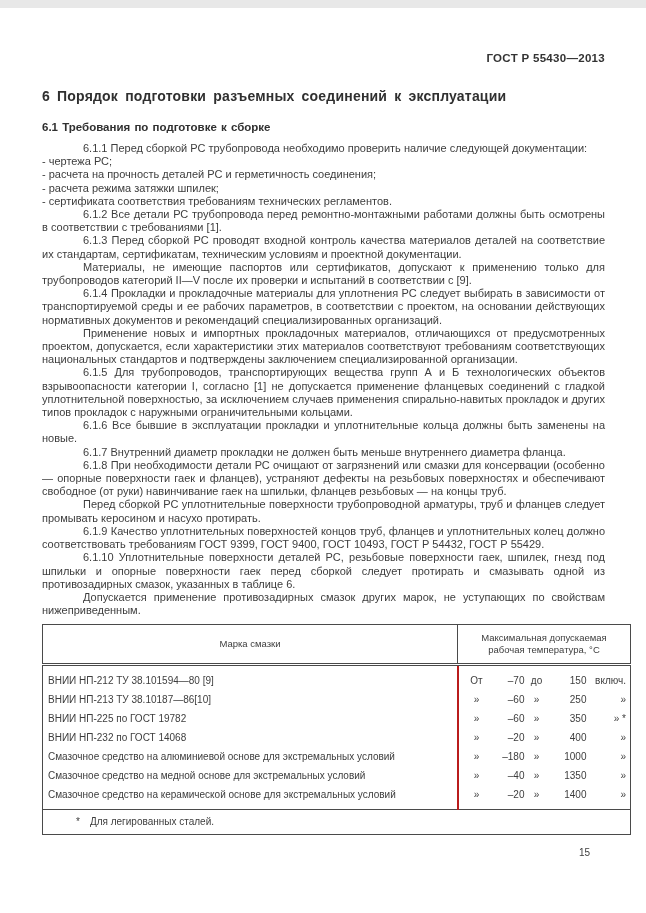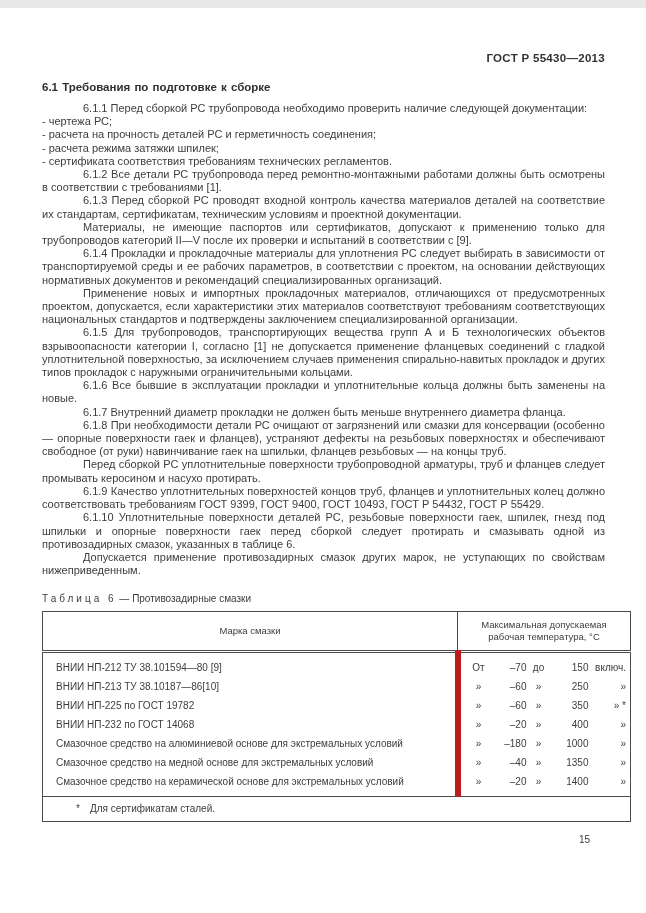--- a/index.html
+++ b/index.html
@@ -90,22 +90,22 @@
   }
   table.gost-table th.col-mark { width: 394px; }
   table.gost-table th.col-temp { width: 152px; }
   table.gost-table tbody td {
     font-size: 10px;
     line-height: 19px;
     vertical-align: middle;
   }
   table.gost-table tbody td.mark {
     border-left: 1px solid #4a4a4a;
-    border-right: 6px solid #b91c1c;
-    padding-left: 13px;
+    border-right: 2px solid #b91c1c;
+    padding-left: 5px;
   }
   table.gost-table tbody td.temp {
     border-right: 1px solid #4a4a4a;
     padding: 0 4px 0 6px;
   }
   table.gost-table tbody tr.first td { padding-top: 5px; }
   table.gost-table tbody tr.last td { padding-bottom: 5px; }
   .temp-grid {
     display: grid;
     grid-template-columns: 24px 36px 24px 38px auto;
@@ -135,20 +135,21 @@
 </style>
 </head>
 <body>
 
 <div class="page">
 
   <div class="doc-header">
     <span>ГОСТ Р 55430—2013</span>
   </div>
 
+  <h1 class="section-title">6 Порядок подготовки разъемных соединений к эксплуатации</h1>
 
   <h2 class="subsection-title">6.1 Требования по подготовке к сборке</h2>
 
   <div class="body-text">
     <p class="ind">6.1.1 Перед сборкой РС трубопровода необходимо проверить наличие следующей документации:</p>
     <p class="flush">- чертежа РС;</p>
     <p class="flush">- расчета на прочность деталей РС и герметичность соединения;</p>
     <p class="flush">- расчета режима затяжки шпилек;</p>
     <p class="flush">- сертификата соответствия требованиям технических регламентов.</p>
     <p class="ind">6.1.2 Все детали РС трубопровода перед ремонтно-монтажными работами должны быть осмотрены в соответствии с требованиями [1].</p>
@@ -159,25 +160,20 @@
     <p class="ind">6.1.5 Для трубопроводов, транспортирующих вещества групп А и Б технологических объектов взрывоопасности категории I, согласно [1] не допускается применение фланцевых соединений с гладкой уплотнительной поверхностью, за исключением случаев применения спирально-навитых прокладок и других типов прокладок с наружными ограничительными кольцами.</p>
     <p class="ind">6.1.6 Все бывшие в эксплуатации прокладки и уплотнительные кольца должны быть заменены на новые.</p>
     <p class="ind">6.1.7 Внутренний диаметр прокладки не должен быть меньше внутреннего диаметра фланца.</p>
     <p class="ind">6.1.8 При необходимости детали РС очищают от загрязнений или смазки для консервации (особенно — опорные поверхности гаек и фланцев), устраняют дефекты на резьбовых поверхностях и обеспечивают свободное (от руки) навинчивание гаек на шпильки, фланцев резьбовых — на концы труб.</p>
     <p class="ind">Перед сборкой РС уплотнительные поверхности трубопроводной арматуры, труб и фланцев следует промывать керосином и насухо протирать.</p>
     <p class="ind">6.1.9 Качество уплотнительных поверхностей концов труб, фланцев и уплотнительных колец должно соответствовать требованиям ГОСТ 9399, ГОСТ 9400, ГОСТ 10493, ГОСТ Р 54432, ГОСТ Р 55429.</p>
     <p class="ind">6.1.10 Уплотнительные поверхности деталей РС, резьбовые поверхности гаек, шпилек, гнезд под шпильки и опорные поверхности гаек перед сборкой следует протирать и смазывать одной из противозадирных смазок, указанных в таблице 6.</p>
     <p class="ind">Допускается применение противозадирных смазок других марок, не уступающих по свойствам нижеприведенным.</p>
   </div>
 
-  <div class="tbl-caption">
-    <span class="spaced">Таблица 6</span>
-    <span>—</span>
-    <span>Противозадирные смазки</span>
-  </div>
 
   <table class="gost-table">
     <thead>
       <tr>
         <th class="col-mark">Марка смазки</th>
         <th class="col-temp">Максимальная допускаемая рабочая температура, °С</th>
       </tr>
     </thead>
     <tbody>
       <tr class="first">
@@ -261,21 +257,21 @@
             <span class="tw">»</span>
             <span class="tv">1400</span>
             <span class="tl">»</span>
           </span>
         </td>
       </tr>
     </tbody>
     <tfoot>
       <tr>
         <td colspan="2">
-          <span class="fn-marker">*</span><span>Для сертификатам сталей.</span>
+          <span class="fn-marker">*</span><span>Для легированных сталей.</span>
         </td>
       </tr>
     </tfoot>
   </table>
 
   <div class="page-number">15</div>
 
 </div>
 
 </body></html>

